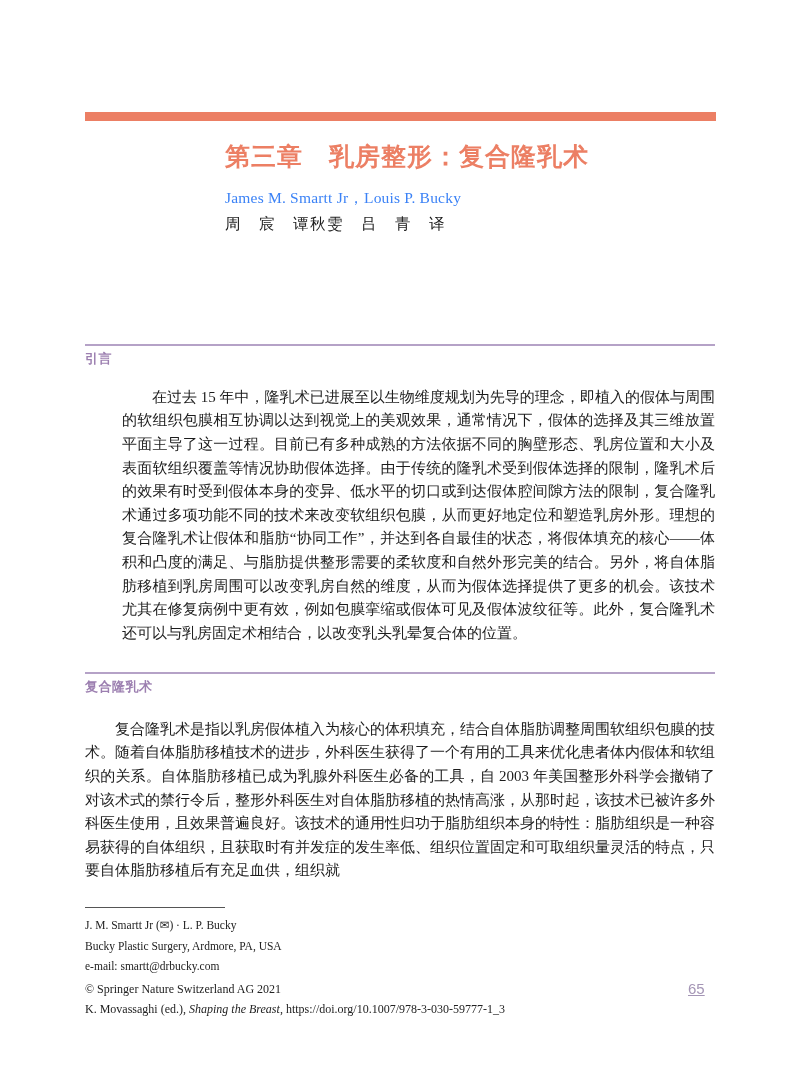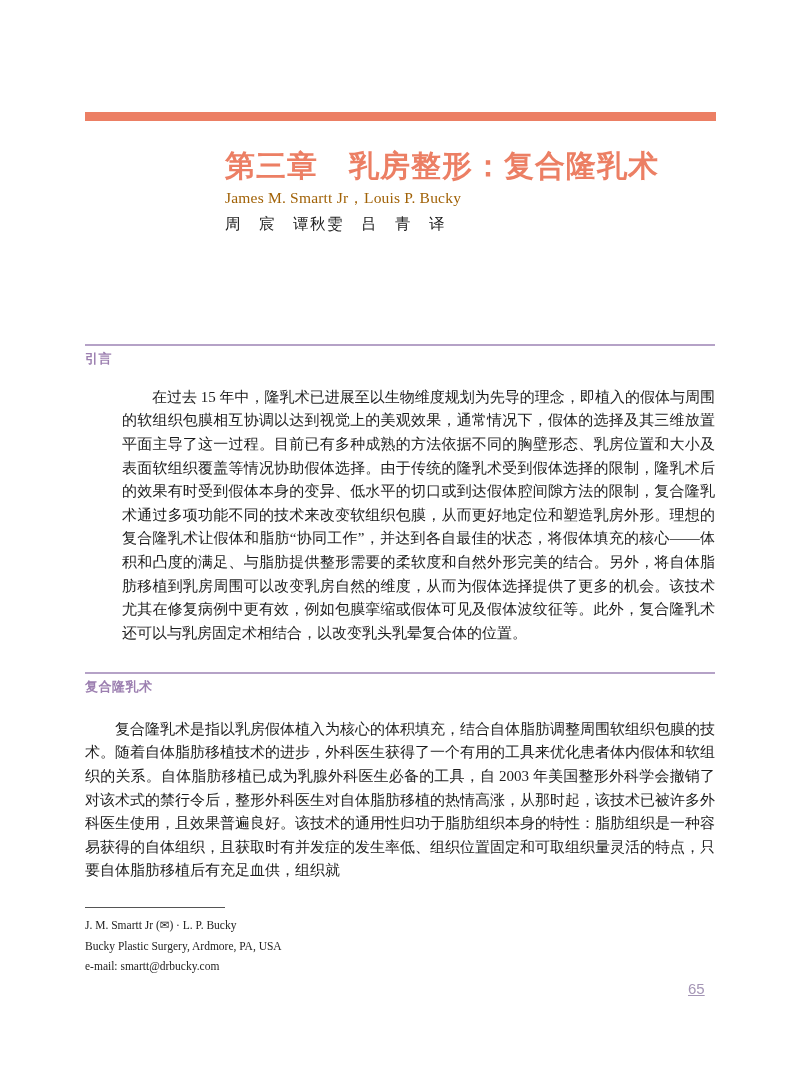--- a/index.html
+++ b/index.html
@@ -19,32 +19,32 @@
     margin:0 auto;
   }
   .accent-bar{
     position:absolute;
     left:85px;top:112px;
     width:631px;height:9px;
     background:var(--accent);
   }
   .chapter-title{
     position:absolute;
-    left:225px;top:146px;
+    left:225px;top:140px;
     width:491px;
     font-family:"Liberation Sans","DejaVu Sans",sans-serif;
-    font-size:30px;font-weight:bold;
+    font-size:25px;font-weight:bold;
     letter-spacing:1px;
     color:var(--accent);
     line-height:1.35;
   }
   .authors-line{
     position:absolute;
     left:225px;top:188px;
-    font-size:15.5px;color:#a16207;
+    font-size:15.5px;color:#3b82f6;
     letter-spacing:.2px;
   }
   .translators-line{
     position:absolute;
     left:225px;top:214px;
     font-size:15.5px;color:#1c1c1c;
     letter-spacing:1.5px;
   }
   .section{
     position:absolute;
@@ -129,16 +129,22 @@
     <p class="section-body">复合隆乳术是指以乳房假体植入为核心的体积填充，结合自体脂肪调整周围软组织包膜的技术。随着自体脂肪移植技术的进步，外科医生获得了一个有用的工具来优化患者体内假体和软组织的关系。自体脂肪移植已成为乳腺外科医生必备的工具，自 2003 年美国整形外科学会撤销了对该术式的禁行令后，整形外科医生对自体脂肪移植的热情高涨，从那时起，该技术已被许多外科医生使用，且效果普遍良好。该技术的通用性归功于脂肪组织本身的特性：脂肪组织是一种容易获得的自体组织，且获取时有并发症的发生率低、组织位置固定和可取组织量灵活的特点，只要自体脂肪移植后有充足血供，组织就</p>
   </div>
 
   <div class="footnote">
     <div class="footnote-rule"></div>
     <div>J. M. Smartt Jr (✉) · L. P. Bucky</div>
     <div>Bucky Plastic Surgery, Ardmore, PA, USA</div>
     <div>e-mail: smartt@drbucky.com</div>
   </div>
 
+  <div class="footer">
+    <div>© Springer Nature Switzerland AG 2021</div>
+    <div>
+      <span>K. Movassaghi (ed.), </span><span class="book-title-italic">Shaping the Breast</span><span>, https://doi.org/10.1007/978-3-030-59777-1_3</span>
+    </div>
+  </div>
 
   <div class="page-number">65</div>
 
 </div>
 
 </body></html>

